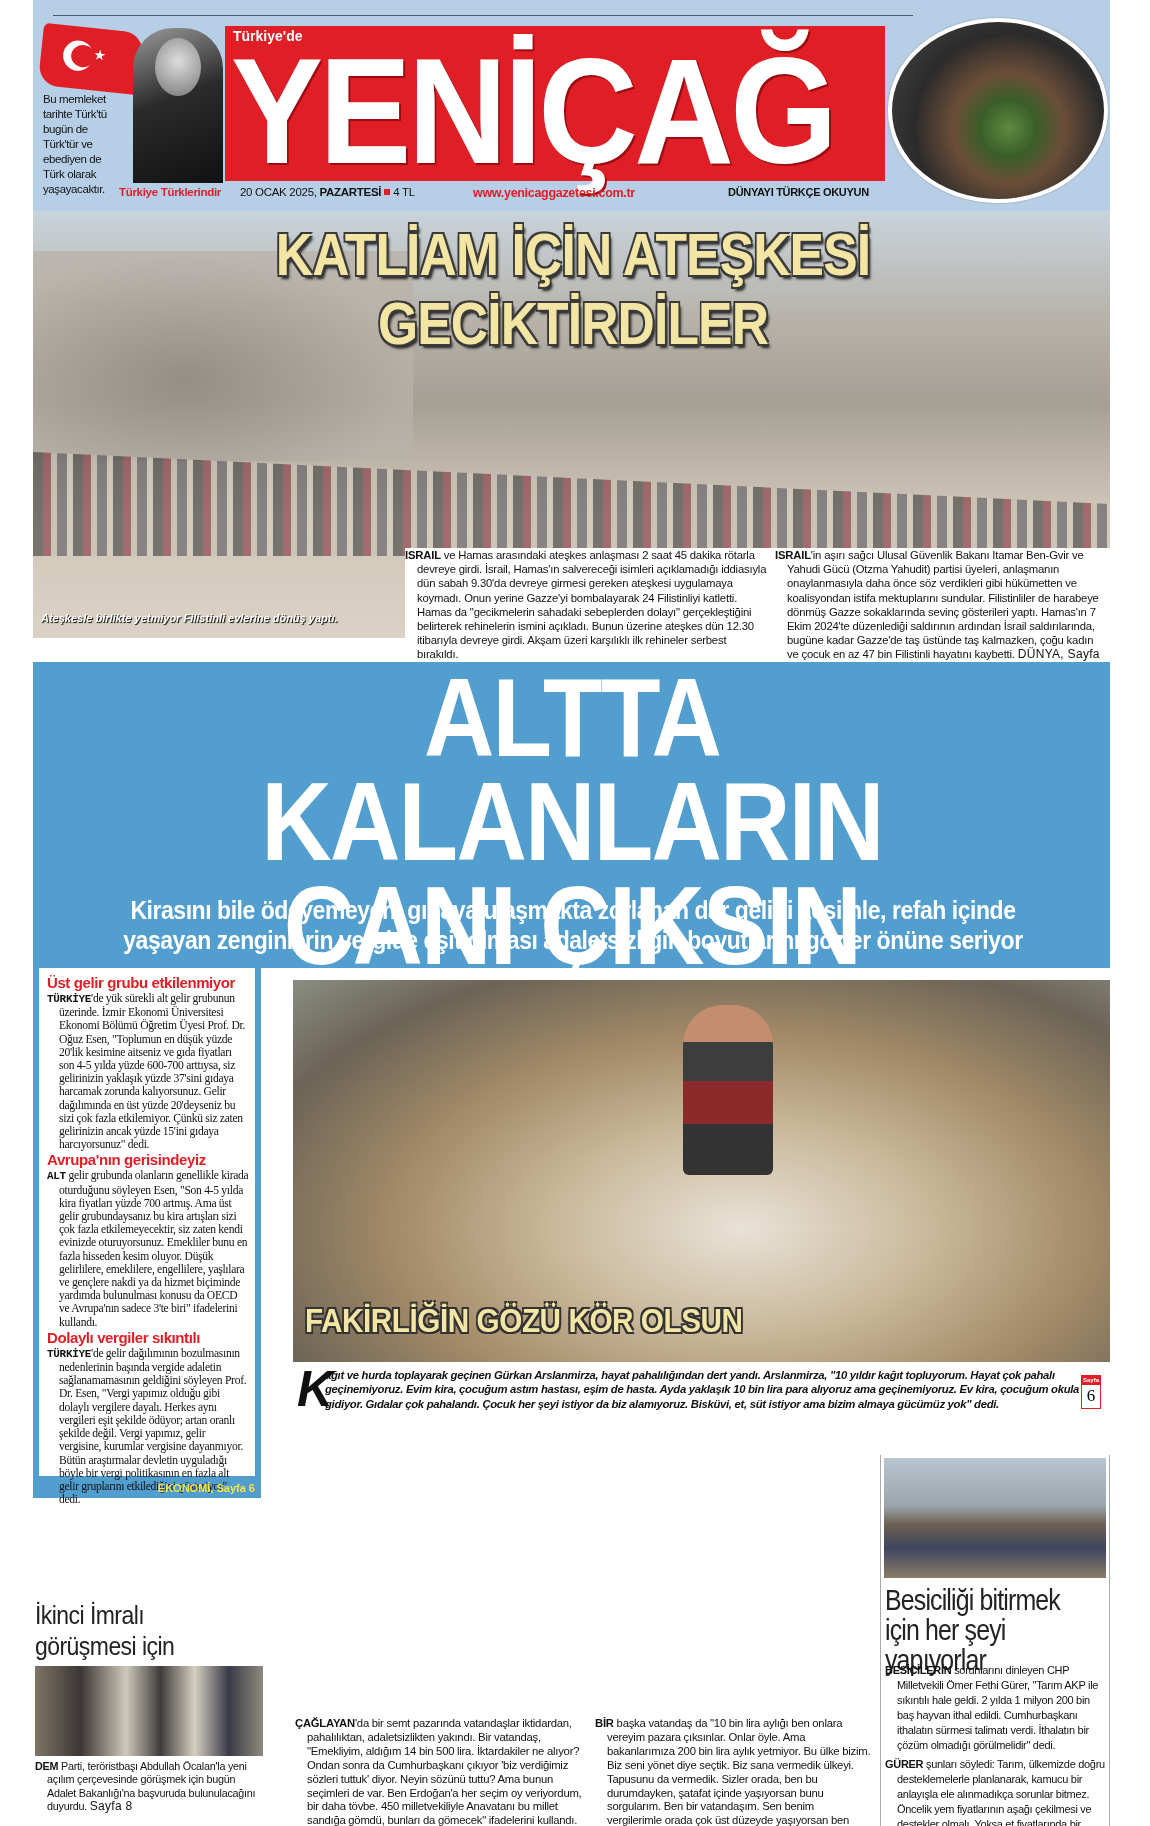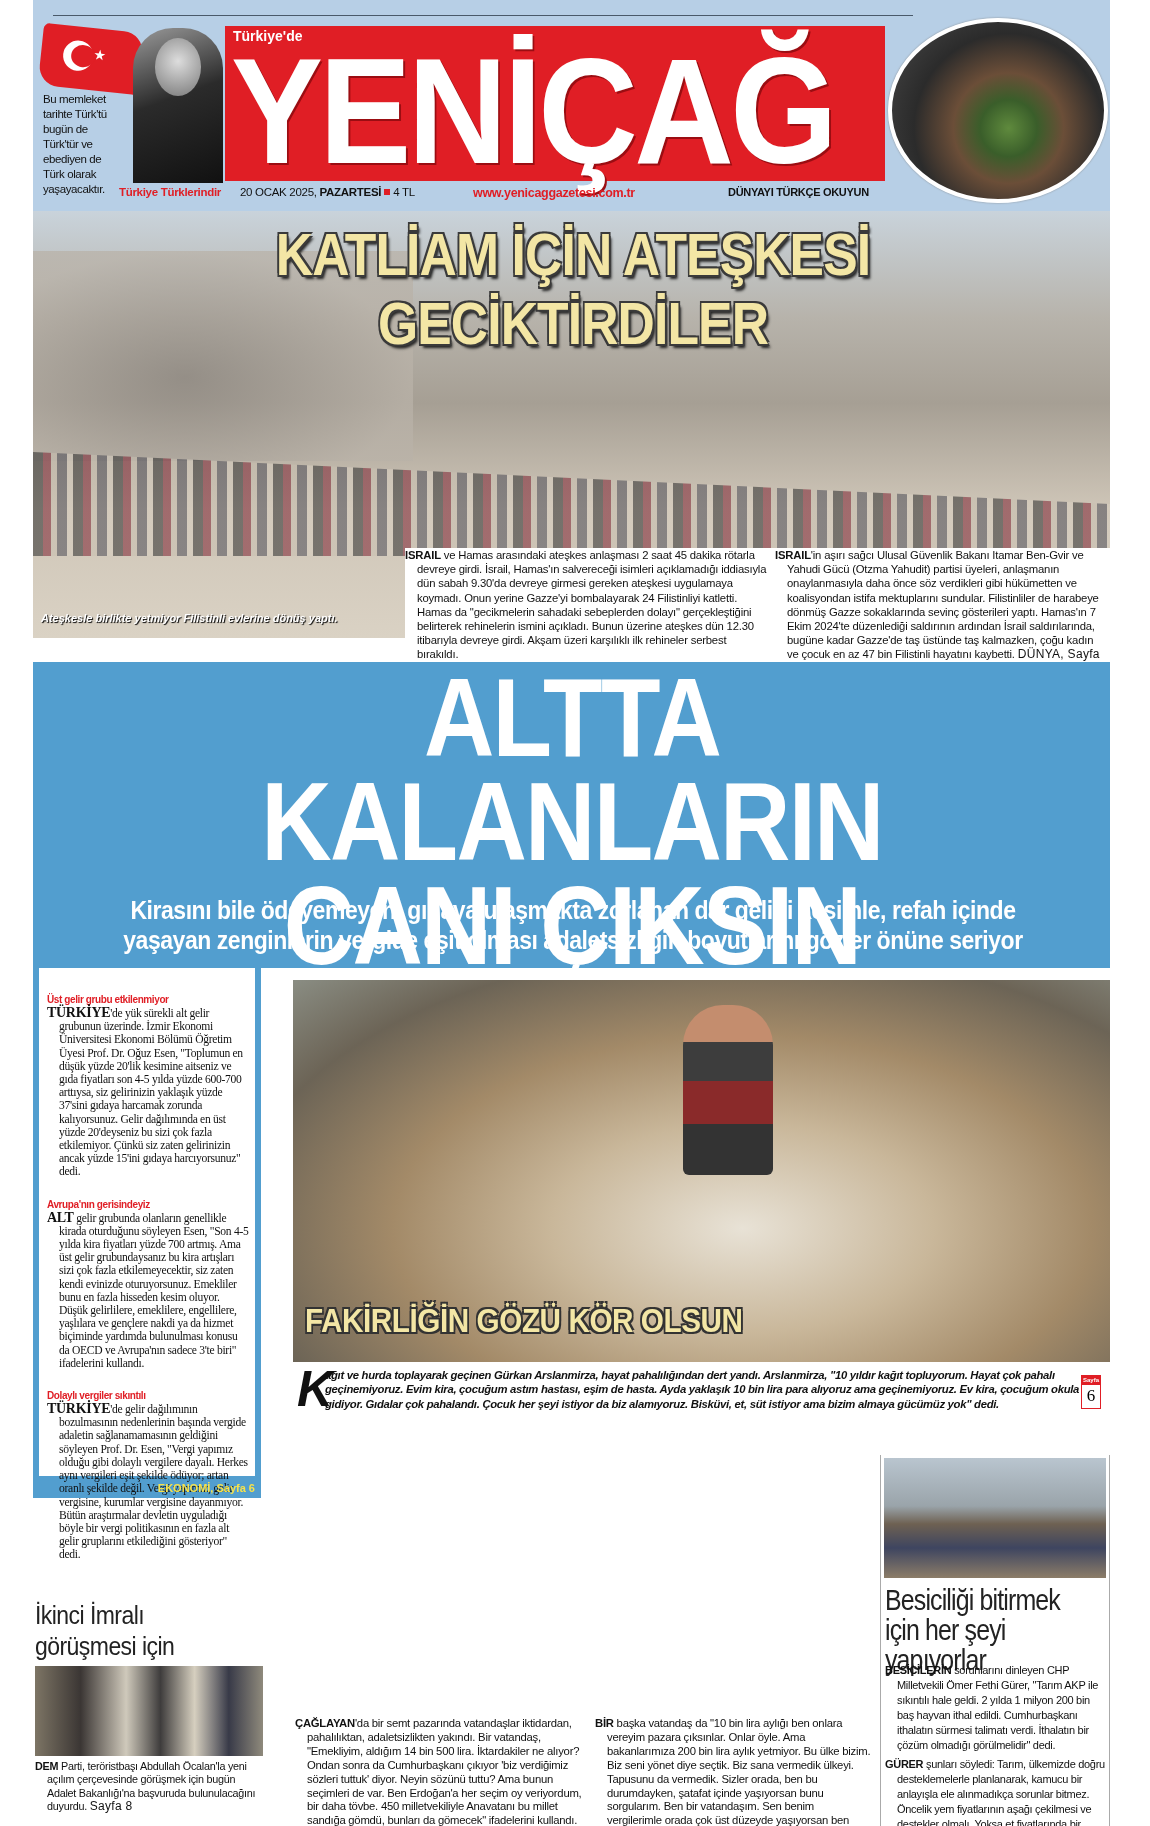--- a/index.html
+++ b/index.html
@@ -35,23 +35,23 @@
   .lead-text .kick{font-weight:bold}
   .hang{padding-left:12px;text-indent:-12px}
   .src{font-weight:normal;font-size:12px;letter-spacing:.3px}
   
   .main-block{position:absolute;left:0;top:662px;width:1077px;height:306px;background:#529ecf}
   .main-h{position:absolute;left:8px;top:4px;width:1062px;color:#fff;font-weight:bold;font-size:112px;line-height:104px;text-align:center;letter-spacing:-2px;transform:scaleX(0.87);transform-origin:center;font-family:"Liberation Sans",sans-serif}
   .main-sub{position:absolute;left:10px;top:233px;width:1060px;color:#fff;font-weight:bold;font-size:25px;line-height:30px;text-align:center;letter-spacing:-0.5px;transform:scaleX(0.92);transform-origin:center}
   
   .side{position:absolute;left:0;top:968px;width:228px;height:530px;background:#529ecf}
   .side-inner{position:absolute;left:6px;top:0;width:216px;height:508px;background:#fff;padding:6px 6px 4px 8px}
-  .side h4{color:#e01e25;font-size:10px;font-weight:bold;letter-spacing:-0.4px;margin:20px 0 1px}
+  .side h4{color:#e01e25;font-size:15px;font-weight:bold;letter-spacing:-0.4px;margin:0 0 1px}
   .side p{font-family:"Liberation Serif",serif;font-size:11.6px;line-height:13.2px;color:#111;letter-spacing:-0.3px}
-  .side p .kick{font-family:Liberation Serif, serif;font-weight:bold;font-size:14px}
+  .side p .kick{font-family:Liberation Mono, monospace;font-weight:bold;font-size:11px}
   .side-src{position:absolute;right:6px;bottom:4px;color:#f7e24a;font-weight:bold;font-size:11px}
   
   .pov-photo{position:absolute;left:260px;top:980px;width:817px;height:382px;background:radial-gradient(ellipse at 55% 65%,#e8e2d6 0%,#c9b79a 30%,#a38a68 55%,#6c6456 80%,#8a8d83 100%)}
   .pov-photo::before{content:"";position:absolute;left:390px;top:25px;width:90px;height:170px;background:linear-gradient(180deg,#c48d6e 0 22%,#3d3d3d 22% 45%,#8a2a2a 45% 70%,#333 70%);border-radius:40px 40px 6px 6px}
   .pov-title{position:absolute;left:12px;top:322px;color:#f3e6a5;font-weight:bold;font-size:33px;letter-spacing:-0.5px;transform:scaleX(0.9);transform-origin:left;text-shadow:-2px -2px 0 #333,2px -2px 0 #333,-2px 2px 0 #333,2px 2px 0 #333}
   .pov-text{position:absolute;left:262px;top:1368px;width:790px;font-style:italic;font-weight:bold;font-size:11.3px;line-height:14.3px;color:#111;letter-spacing:-0.3px;padding-left:30px}
   .dropcap{position:absolute;left:2px;top:-4px;font-size:50px;line-height:50px;font-weight:bold;font-style:italic;color:#111}
   .page-tag{position:absolute;left:1048px;top:1375px;width:20px;height:34px;border:1px solid #e01e25;text-align:center}
   .page-tag .t{display:block;background:#e01e25;color:#fff;font-size:6px;font-weight:bold;height:9px;line-height:9px}
   .page-tag .n{display:block;font-family:"Liberation Serif",serif;font-size:17px;line-height:22px}

